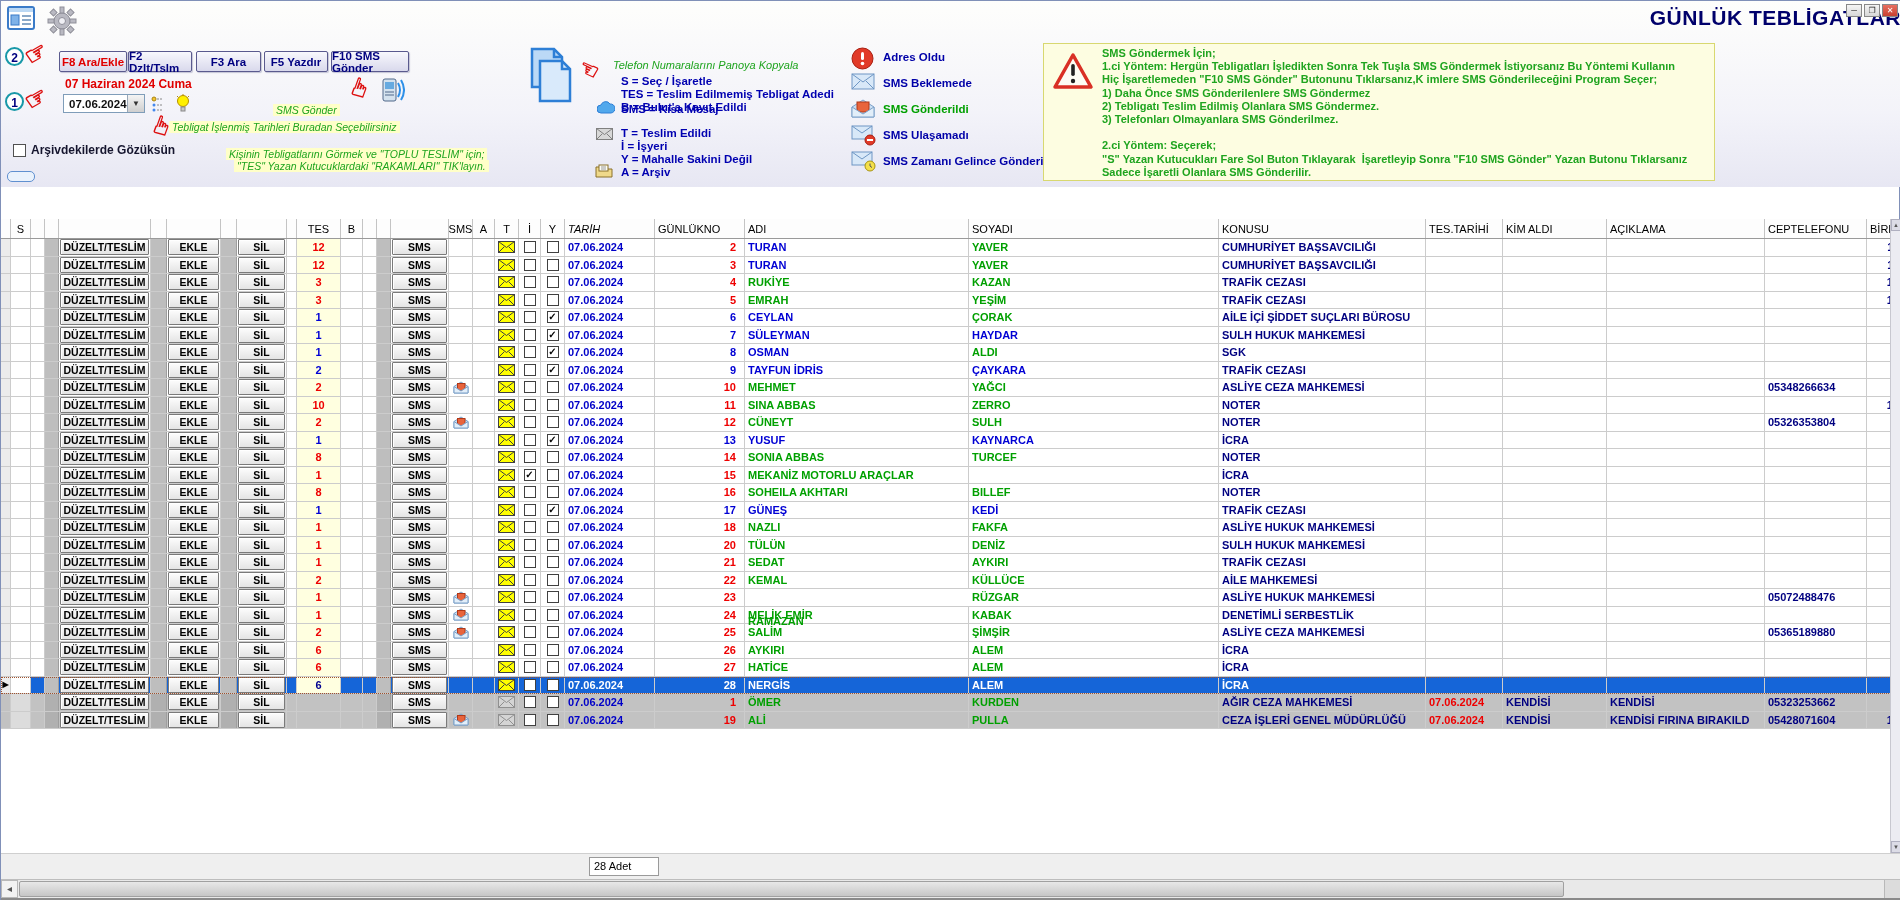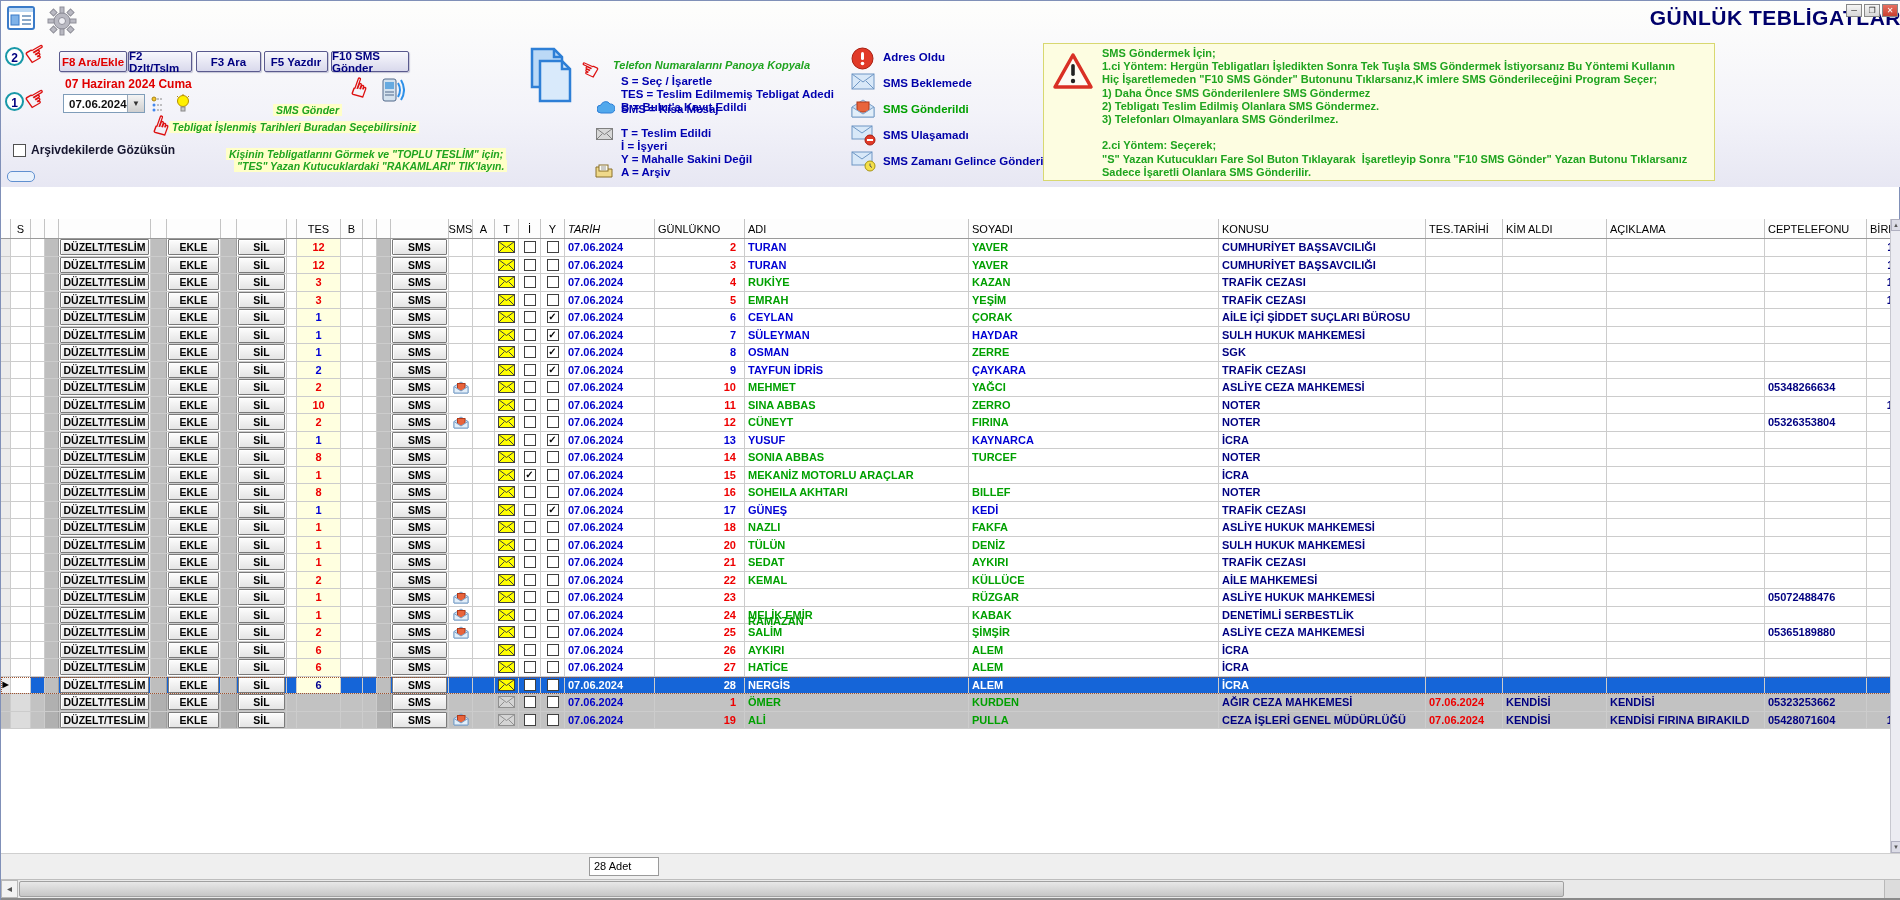--- a/index.html
+++ b/index.html
@@ -14,21 +14,21 @@
   .wbtn{position:absolute;top:3px;width:16px;height:13px;background:linear-gradient(#F4F4F4,#D8D8D8);
     border:1px solid #888;font-size:8px;line-height:12px;text-align:center;color:#222;box-sizing:border-box;}
   .wbtn.close{background:linear-gradient(#E87060,#C84030);color:#fff;}
   .fbtn{position:absolute;top:50px;height:21px;box-sizing:border-box;border:1px solid #5A5A8E;border-radius:2px;
     background:linear-gradient(180deg,#F8F8FD 0%,#D9D9EC 100%);color:#000080;font-weight:bold;font-size:11.5px;
     display:flex;align-items:center;justify-content:center;box-shadow:1px 1px 1px rgba(120,120,160,.4);}
   .fbtn.red{color:#E00000;}
   .numcirc{position:absolute;width:19px;height:19px;border:2px solid #1898A8;border-radius:50%;background:#fff;
     color:#000080;font-size:12px;font-weight:bold;text-align:center;line-height:19px;box-sizing:border-box;}
   .hand{position:absolute;color:#DD1010;font-size:25px;line-height:25px;font-weight:bold;}
-  .greenit{position:absolute;color:#1FA41F;font-style:italic;font-size:10.5px;font-weight:bold;white-space:nowrap;}
+  .greenit{position:absolute;color:#1FA41F;font-style:italic;font-size:10.5px;font-weight:normal;white-space:nowrap;}
   .ybg{background:#FFFFC8;padding:0 3px;}
   .combo{position:absolute;left:62px;top:93px;width:82px;height:19px;background:#fff;border:1px solid #7F9DB9;
     box-sizing:border-box;font-size:11.5px;font-weight:bold;color:#101010;display:flex;align-items:center;}
   .combo .val{flex:1;padding-left:5px;}
   .combo .drop{width:16px;height:100%;background:linear-gradient(#F4F4F4,#CFCFCF);border-left:1px solid #9AA8B8;
     font-size:8px;text-align:center;line-height:17px;color:#333;}
   .chkbox{position:absolute;width:13px;height:13px;background:#fff;border:1px solid #505050;box-sizing:border-box;}
   .legline{position:absolute;left:620px;color:#0000B0;font-weight:bold;font-size:11.5px;white-space:nowrap;}
   .statlbl{position:absolute;left:882px;color:#0000A8;font-weight:bold;font-size:11.5px;white-space:nowrap;}
   .statlbl.green{color:#00A000;}
@@ -655,21 +655,21 @@
         </div>
         <div class="c cicon" style="width: 22px;">
           <div class="ck"></div>
         </div>
         <div class="c cicon" style="width: 24px;">
           <div class="ck">✓</div>
         </div>
         <div class="c cdate" style="width: 90px;">07.06.2024</div>
         <div class="c num bl" style="width: 90px;">8</div>
         <div class="c txt bl" style="width: 224px;">OSMAN</div>
-        <div class="c txt gr" style="width: 250px;">ZERRE</div>
+        <div class="c txt gr" style="width: 250px;">ALDI</div>
         <div class="c txt nv" style="width: 207px;">SGK</div>
         <div class="c txt r" style="width: 77px;"></div>
         <div class="c txt nv" style="width: 104px;"></div>
         <div class="c txt nv" style="width: 158px;"></div>
         <div class="c txt nv" style="width: 102px;"></div>
         <div class="c num tight nv" style="width: 34px;">1</div>
       </div>
       <div class="trow">
         <div class="c cselr" style="width: 10px;"></div>
         <div class="c cs" style="width: 20px;"></div>
@@ -863,21 +863,21 @@
         </div>
         <div class="c cicon" style="width: 22px;">
           <div class="ck"></div>
         </div>
         <div class="c cicon" style="width: 24px;">
           <div class="ck"></div>
         </div>
         <div class="c cdate" style="width: 90px;">07.06.2024</div>
         <div class="c num r" style="width: 90px;">12</div>
         <div class="c txt gr" style="width: 224px;">CÜNEYT</div>
-        <div class="c txt gr" style="width: 250px;">FIRINA</div>
+        <div class="c txt gr" style="width: 250px;">SULH</div>
         <div class="c txt nv" style="width: 207px;">NOTER</div>
         <div class="c txt r" style="width: 77px;"></div>
         <div class="c txt nv" style="width: 104px;"></div>
         <div class="c txt nv" style="width: 158px;"></div>
         <div class="c txt nv" style="width: 102px;">05326353804</div>
         <div class="c num tight nv" style="width: 34px;">1</div>
       </div>
       <div class="trow">
         <div class="c cselr" style="width: 10px;"></div>
         <div class="c cs" style="width: 20px;"></div>

